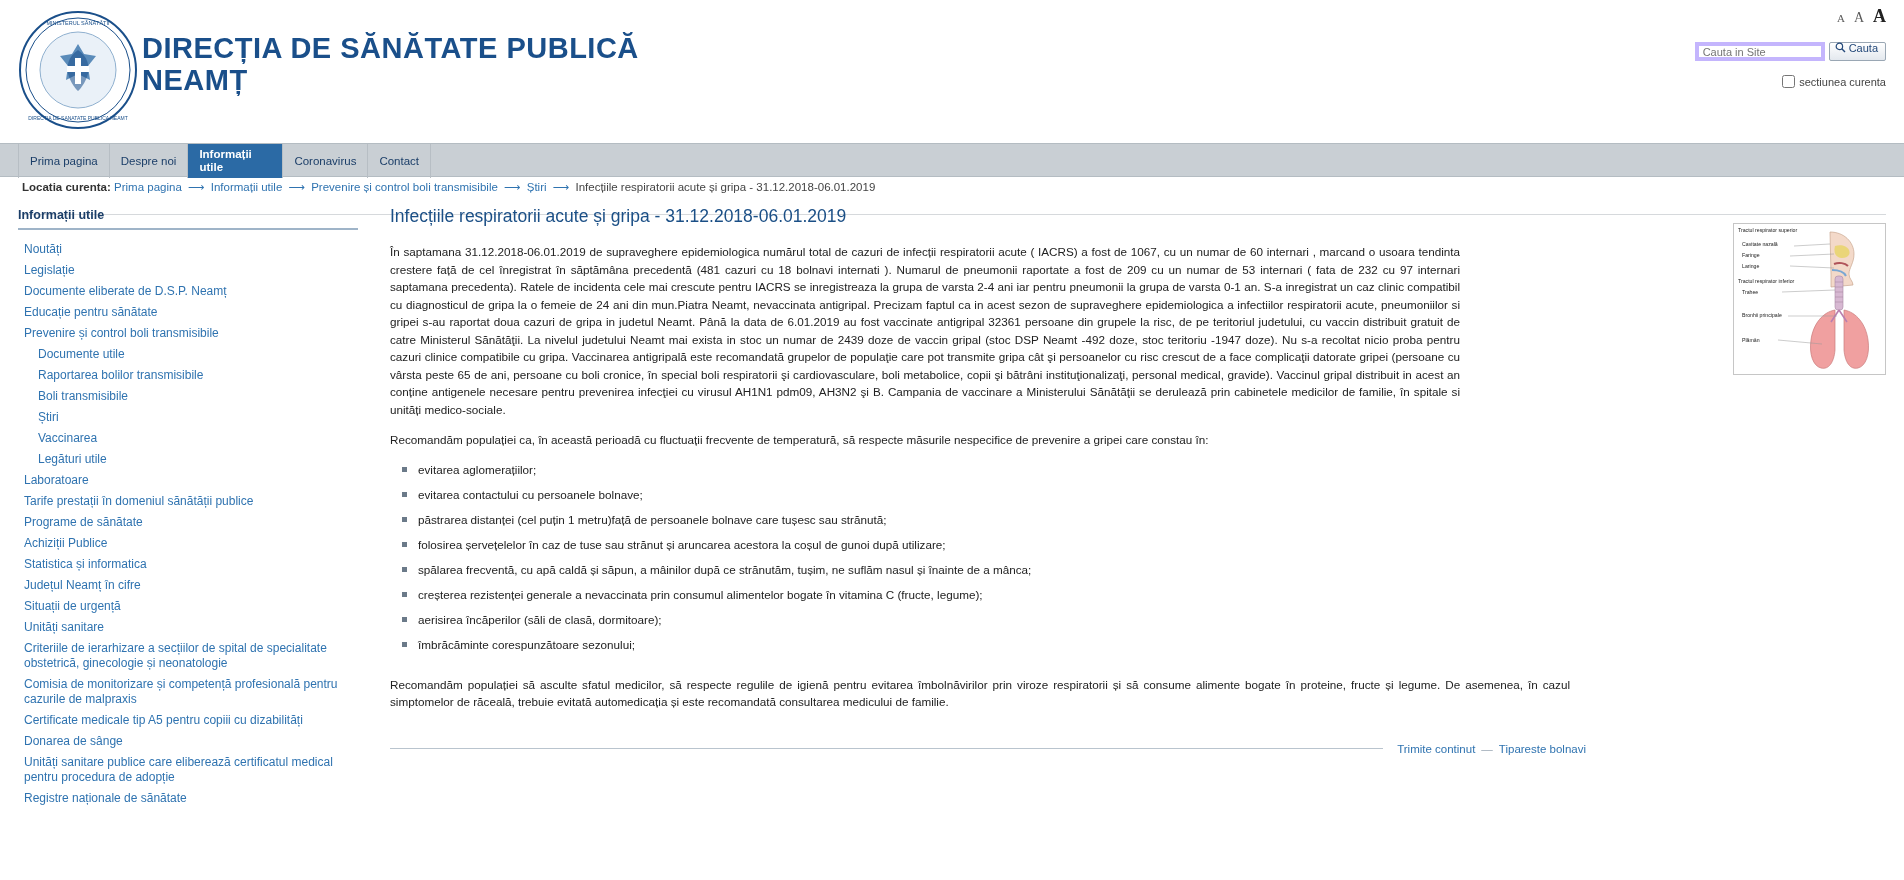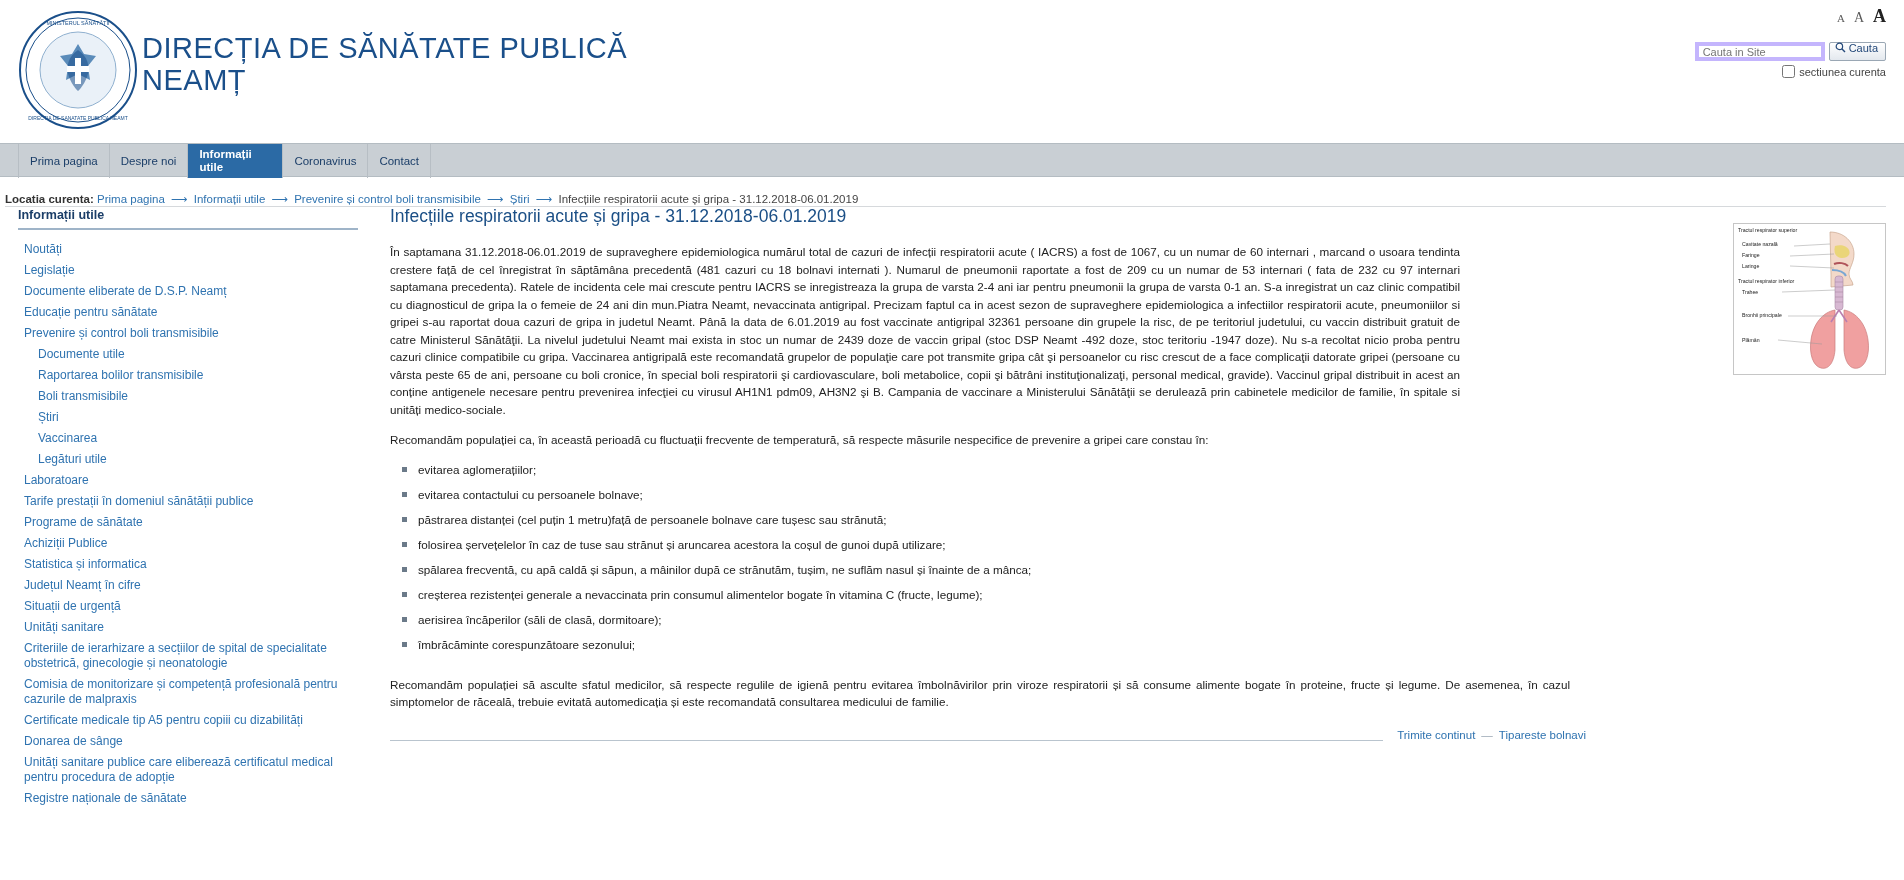--- a/index.html
+++ b/index.html
@@ -26,21 +26,21 @@
 
   
   .header { position: relative; height: 143px; }
   .logo-wrap {
     position: absolute; left: 18px; top: 10px;
     width: 120px; height: 120px;
   }
   .site-title {
     position: absolute; left: 142px; top: 32px;
     font-family: "Liberation Sans", sans-serif;
-    font-weight: normal;
+    font-weight: bold;
     font-size: 29px;
     letter-spacing: .5px;
     line-height: 32px;
     color: #1a4f8a;
   }
   .site-title .line2 { display:block; }
 
   
   .search-area { position: absolute; right: 18px; top: 42px; width: 210px; text-align: right; }
   .search-row { display: flex; justify-content: flex-end; align-items: center; gap: 4px; }
@@ -51,21 +51,21 @@
   }
   .search-btn {
     display: inline-flex; align-items: center; gap: 3px;
     height: 19px; padding: 0 7px 8px 5px;
     border: 1px solid #9aa7b4; border-radius: 2px;
     background: linear-gradient(to bottom,#ffffff,#e3e8ee);
     font-size: 11px; color: #24497a; cursor: pointer;
   }
   .search-btn svg { display:block; }
   .search-check-row {
-    margin-top: 4px; font-size: 11px; color: #444;
+    margin-top: 14px; font-size: 11px; color: #444;
     display: flex; justify-content: flex-end; align-items: center; gap: 4px;
   }
   .search-check-row input { margin:0; }
 
   
   .nav {
     position: absolute; top: 143px; left: 0; right: 0; height: 34px;
     background: #c9cfd4;
     border-top: 1px solid #b4bcc2;
     border-bottom: 1px solid #b4bcc2;
@@ -79,25 +79,24 @@
     font-size: 11.5px; color: #1b3e68; cursor: pointer;
     border-right: 1px solid #b7bec4;
     line-height: 13px;
   }
   .nav-item .lbl { display:block; max-width: 72px; }
   .nav-item.first { border-left: 1px solid #b7bec4; }
   .nav-item.active { background: #2b6aa5; color: #fff; font-weight: bold; }
 
   
   .crumb {
-    position: absolute; top: 180px; left: 5px; right: 18px;
+    position: absolute; top: 180px; left: 22px; right: 18px;
     font-size: 11.5px; color: #555;
-    padding-bottom: 0;
+    padding-bottom: 20px;
     border-bottom: 1px solid #d6d9dc;
-    margin-top: 12px;
   }
   .crumb b { color: #333; font-weight: bold; }
   .crumb a { color: #2f73b0; text-decoration: none; }
   .crumb .arrow { color: #2f73b0; padding: 0 3px; }
   .crumb .current { color: #444; }
 
   
   .sidebar { position: absolute; left: 18px; top: 208px; width: 340px; }
   .sidebar-title {
     font-size: 12.5px; font-weight: bold; color: #1b3e68;
@@ -133,21 +132,21 @@
     position: relative; font-size: 11.7px; line-height: 16px;
     padding: 0 0 9px 16px; color: #222;
   }
   ul.measures li::before {
     content: ""; position: absolute; left: 0; top: 5px;
     width: 5px; height: 5px; background: #6b7a89;
   }
   .closing { width: 1180px; }
 
   .footer-actions {
-    margin-top: 18px; display: flex; align-items: flex-end; justify-content: flex-end;
+    margin-top: 32px; display: flex; align-items: center; justify-content: flex-end;
     font-size: 11.5px; color: #2f73b0; gap: 6px; width: 1196px;
   }
   .footer-actions .rule { flex: 1; height: 1px; background: #b9c4ce; margin-right: 8px; }
   .footer-actions a { color: #2f73b0; text-decoration: none; cursor: pointer; }
   .footer-actions .dash { color: #9aa7b4; }
 </style>
 </head>
 <body>
 
 <div id="page">

